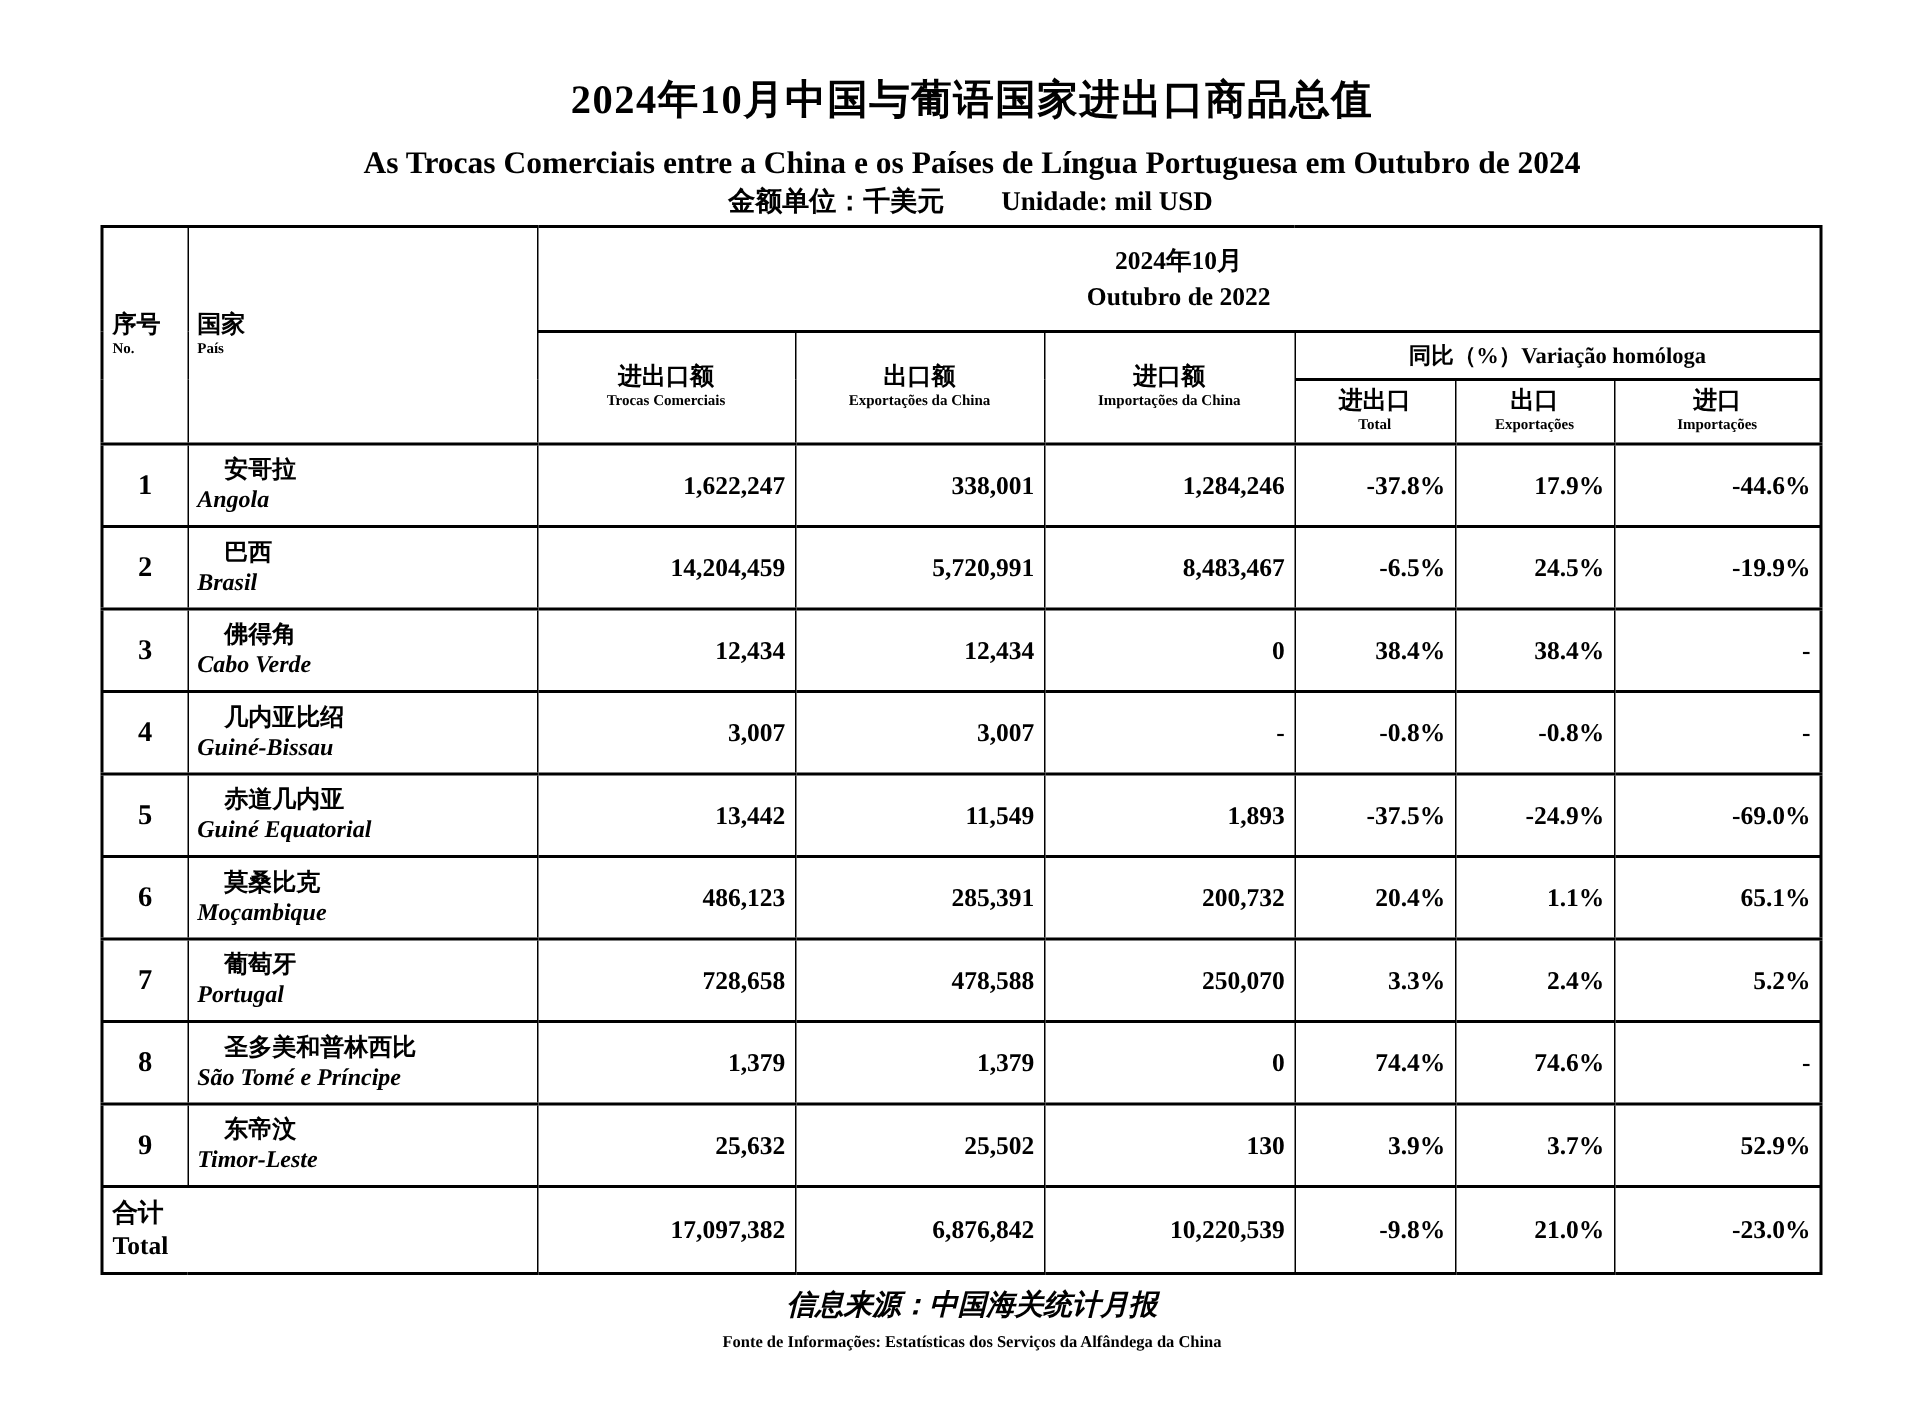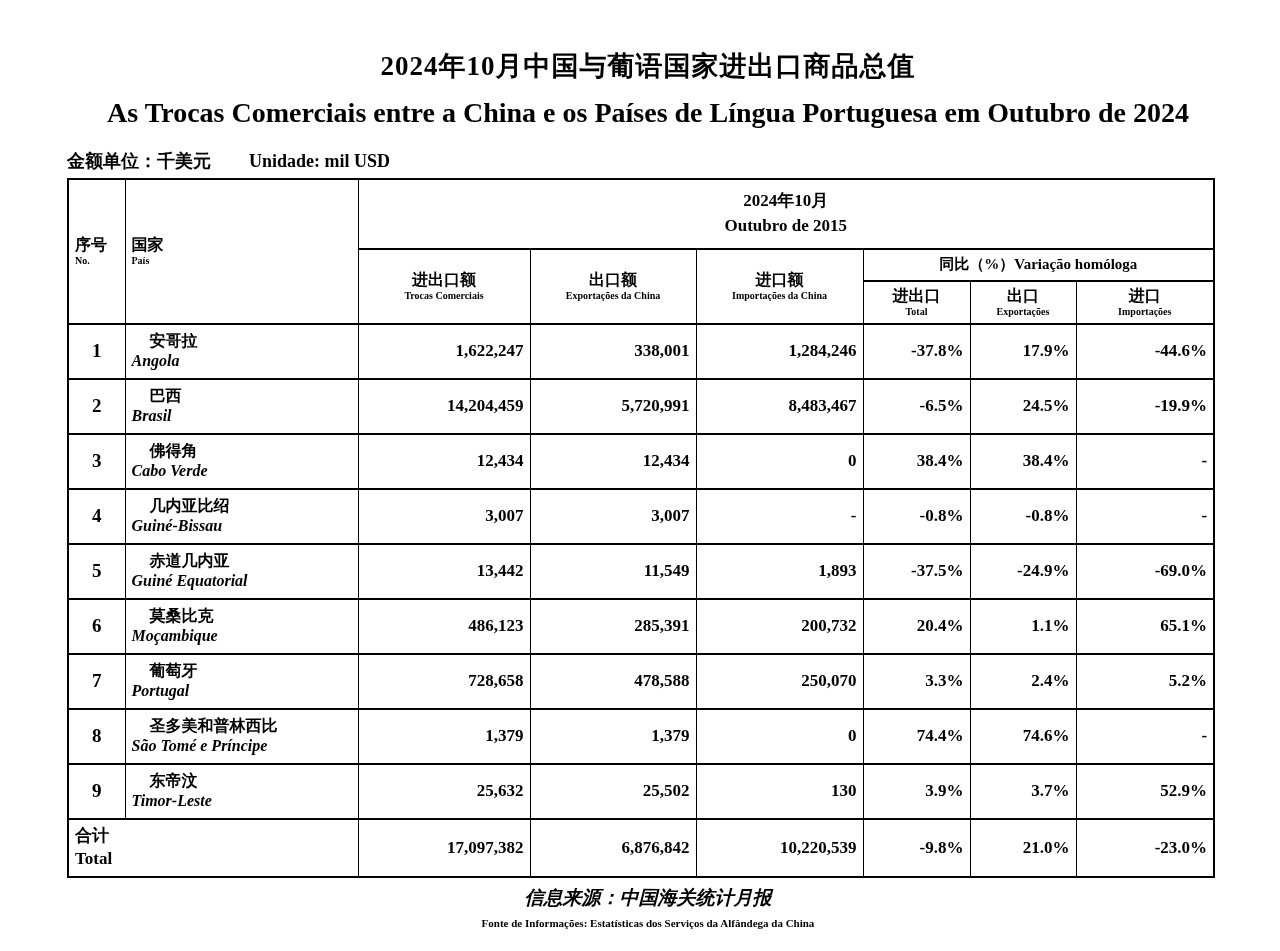--- a/index.html
+++ b/index.html
@@ -8,24 +8,24 @@
     font-family: "Liberation Serif", "DejaVu Serif", serif;
     color: #000; font-weight: bold;
     -webkit-font-smoothing: antialiased;
   }
   .page { padding: 50px 51px 0 67px; box-sizing: border-box; }
   .title-zh {
     font-size: 27px; text-align: center; margin: 0 0 14px 0;
     letter-spacing: 1px; line-height: 1.2;
   }
   .title-pt {
-    font-size: 28px; text-align: center; margin: 0 0 21px 0; line-height: 1.2;
+    font-size: 21px; text-align: center; margin: 0 0 2px 0; line-height: 1.2;
   }
   .unit-line {
-    text-align: left; font-size: 18px; margin: 0 2px 5px 0; line-height: 1.2;
+    text-align: center; font-size: 18px; margin: 0 2px 5px 0; line-height: 1.2;
   }
   .unit-line .gap { display: inline-block; width: 38px; }
 
   table.trade {
     width: 1146px; border-collapse: collapse; table-layout: fixed;
     border: 2px solid #000;
   }
   table.trade th, table.trade td {
     border: 1px solid #000;
     border-top-width: 2px; border-bottom-width: 2px;
@@ -79,21 +79,21 @@
         <th rowspan="3" class="h-left">
           <div class="hdr-zh">序号</div>
           <div class="hdr-latin">No.</div>
         </th>
         <th rowspan="3" class="h-left">
           <div class="hdr-zh">国家</div>
           <div class="hdr-latin">País</div>
         </th>
         <th colspan="6" class="h-center">
           <div class="hdr-period">2024年10月</div>
-          <div class="hdr-period">Outubro de 2015</div>
+          <div class="hdr-period">Outubro de 2022</div>
         </th>
       </tr>
       <tr style="height:32px">
         <th rowspan="2" class="h-center">
           <div class="hdr-zh">进出口额</div>
           <div class="hdr-latin">Trocas Comerciais</div>
         </th>
         <th rowspan="2" class="h-center">
           <div class="hdr-zh">出口额</div>
           <div class="hdr-latin">Exportações da China</div>

